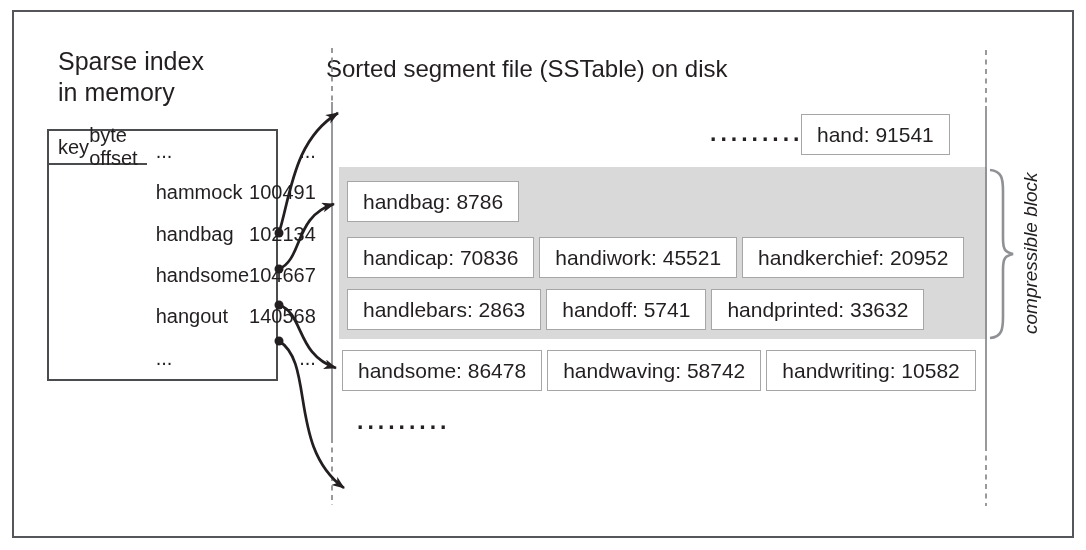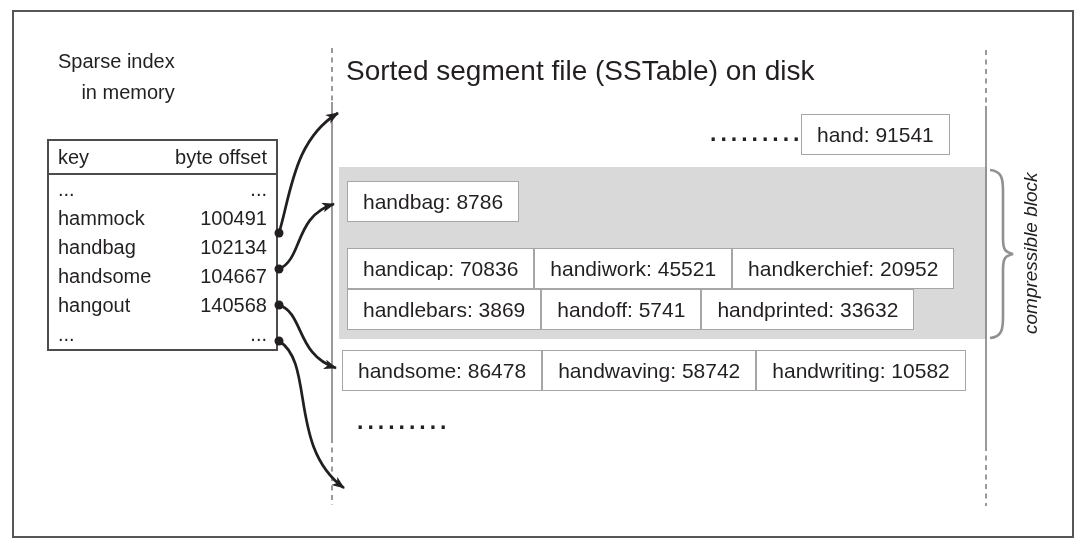--- a/index.html
+++ b/index.html
@@ -4,40 +4,40 @@
 <style>
   :root{
     --ink:#231f20; --frame:#55565a; --table-border:#4b4c4e;
     --box-border:#a6a6a6; --block_bg:#d9d9d9; --guide:#7f8184; --brace:#8f9194;
   }
   *{margin:0;padding:0;box-sizing:border-box;}
   body{background:#ffffff;font-family:"Liberation Sans","DejaVu Sans",sans-serif;color:var(--ink);}
   .canvas{position:relative;width:1086px;height:550px;background:#fff;overflow:hidden;}
   .frame{position:absolute;left:12px;top:10px;width:1062px;height:528px;border:2px solid var(--frame);}
 
-  .main-title{position:absolute;left:58px;top:46px;font-size:20px;line-height:31px;white-space:pre-line;text-align:right;}
-  .sst-title{position:absolute;left:346px;top:55px;font-size:28px;white-space:nowrap;}
+  .main-title{position:absolute;left:58px;top:46px;font-size:25px;line-height:31px;white-space:pre-line;}
+  .sst-title{position:absolute;left:326px;top:55px;font-size:24px;white-space:nowrap;}
 
   
-  .index-table{position:absolute;left:47px;top:139px;width:231px;height:212px;border:2px solid var(--table-border);display:flex;flex-direction:column;background:#fff;}
+  .index-table{position:absolute;left:47px;top:129px;width:231px;height:252px;border:2px solid var(--table-border);display:flex;background:#fff;}
   .index-head{display:flex;justify-content:space-between;align-items:center;height:34px;padding:0 9px;border-bottom:2px solid var(--table-border);font-size:20px;}
   .index-body{flex:1;display:flex;flex-direction:column;}
   .irow{flex:1;display:flex;justify-content:space-between;align-items:center;padding:0 9px;font-size:20px;}
 
   
   .dots{position:absolute;font-size:23px;font-weight:bold;letter-spacing:4px;color:var(--ink);}
   .dots.top{left:710px;top:120px;}
   .dots.bottom{left:357px;top:408px;}
 
   .entry-box{background:#fff;border:1.5px solid var(--box-border);height:41px;display:inline-flex;align-items:center;padding:0 15px;font-size:21px;white-space:nowrap;}
   .hand-box{position:absolute;left:801px;top:114px;justify-content:center;min-width:141px;}
 
   .gray-block{position:absolute;left:339px;top:167px;width:648px;height:172px;background:var(--block_bg);}
-  .seg-row{position:absolute;left:347px;display:flex;}
-  .seg-row.r0{top:181px;} .seg-row.r1{top:248px;border-radius:10px;} .seg-row.r2{top:289px;}
+  .seg-row{position:absolute;left:347px;display:flex;gap:5px;}
+  .seg-row.r0{top:181px;} .seg-row.r1{top:237px;border-radius:10px;} .seg-row.r2{top:289px;}
   .seg-row.after{left:342px;top:350px;}
 
   .compress-label{position:absolute;left:1014px;top:167px;height:172px;width:34px;
     writing-mode:vertical-rl;transform:rotate(180deg);display:flex;align-items:center;justify-content:center;
     font-style:italic;font-size:19px;white-space:nowrap;}
 
   svg.overlay{position:absolute;left:0;top:0;width:1086px;height:550px;pointer-events:none;}
 </style>
 </head>
 <body>
@@ -88,21 +88,21 @@
   <div class="gray-block"></div>
   <div class="seg-row r0" id="seg-row-0">
       <div class="entry-box">handbag: 8786</div>
     </div>
   <div class="seg-row r1" id="seg-row-1">
       <div class="entry-box">handicap: 70836</div>
       <div class="entry-box">handiwork: 45521</div>
       <div class="entry-box">handkerchief: 20952</div>
     </div>
   <div class="seg-row r2" id="seg-row-2">
-      <div class="entry-box">handlebars: 3869</div>
+      <div class="entry-box">handlebars: 2863</div>
       <div class="entry-box">handoff: 5741</div>
       <div class="entry-box">handprinted: 33632</div>
     </div>
   <div class="seg-row after" id="seg-row-after">
       <div class="entry-box">handsome: 86478</div>
       <div class="entry-box">handwaving: 58742</div>
       <div class="entry-box">handwriting: 10582</div>
     </div>
 
   <div class="dots bottom">.........</div>

